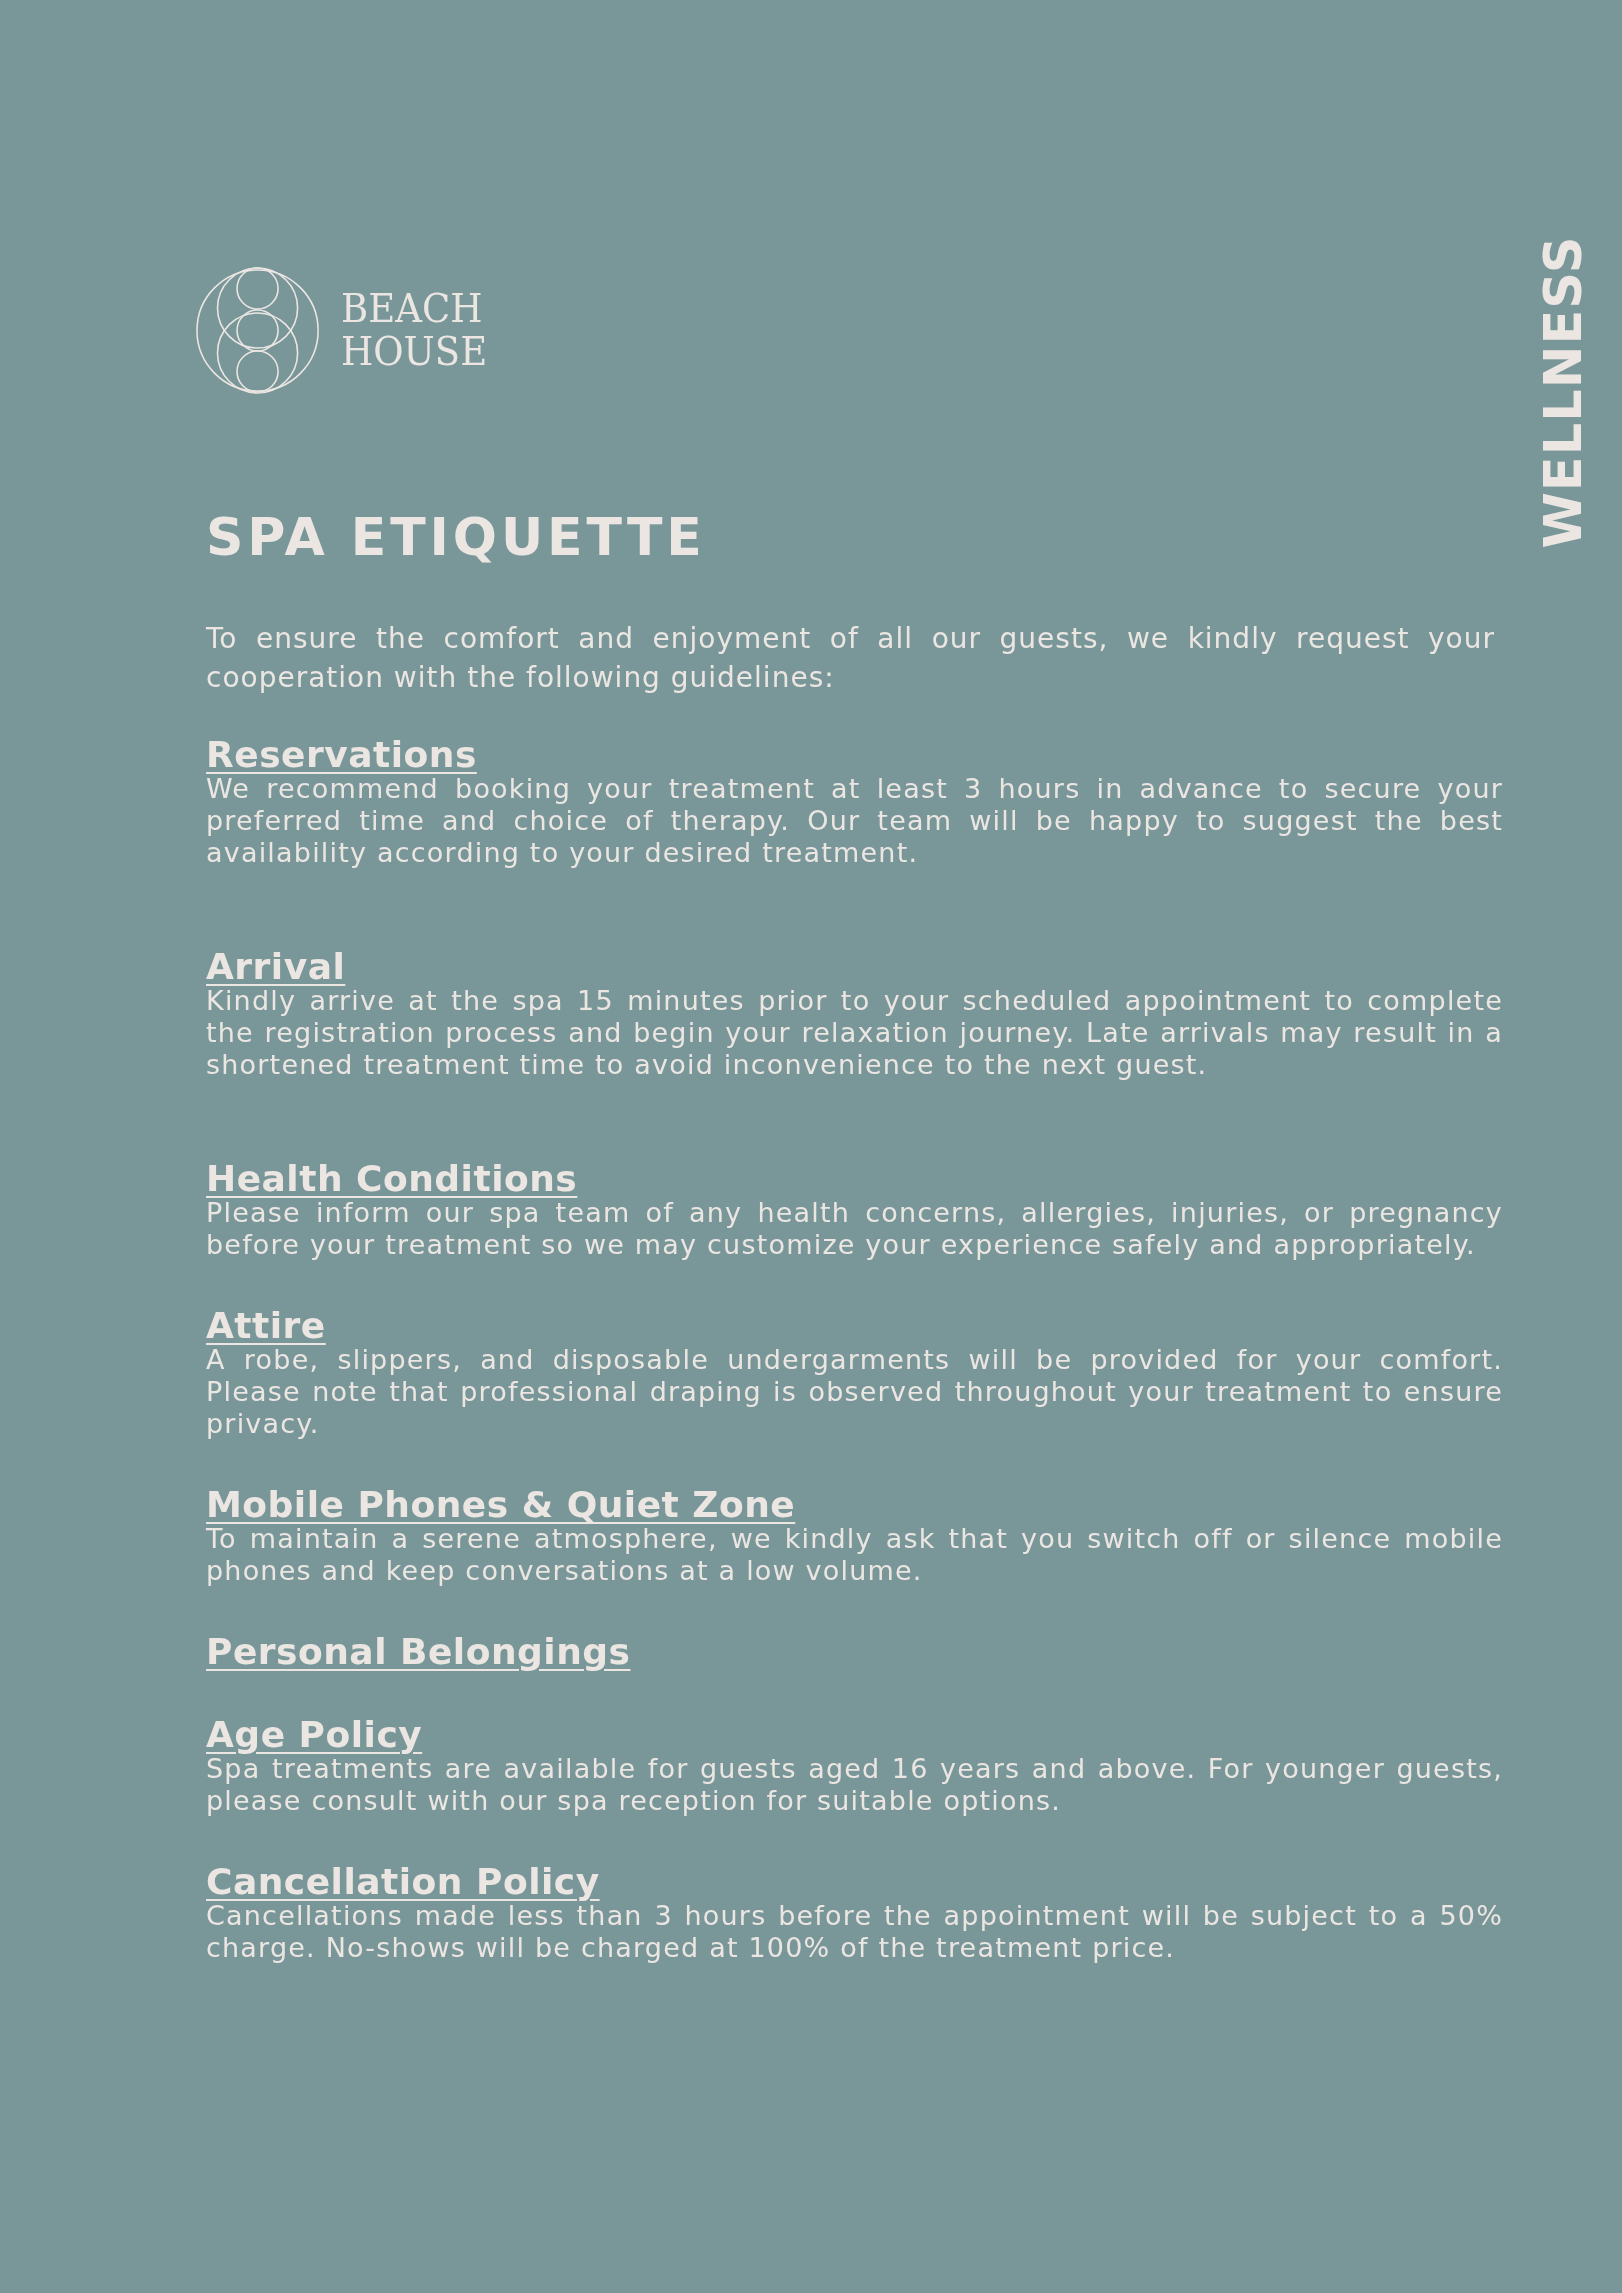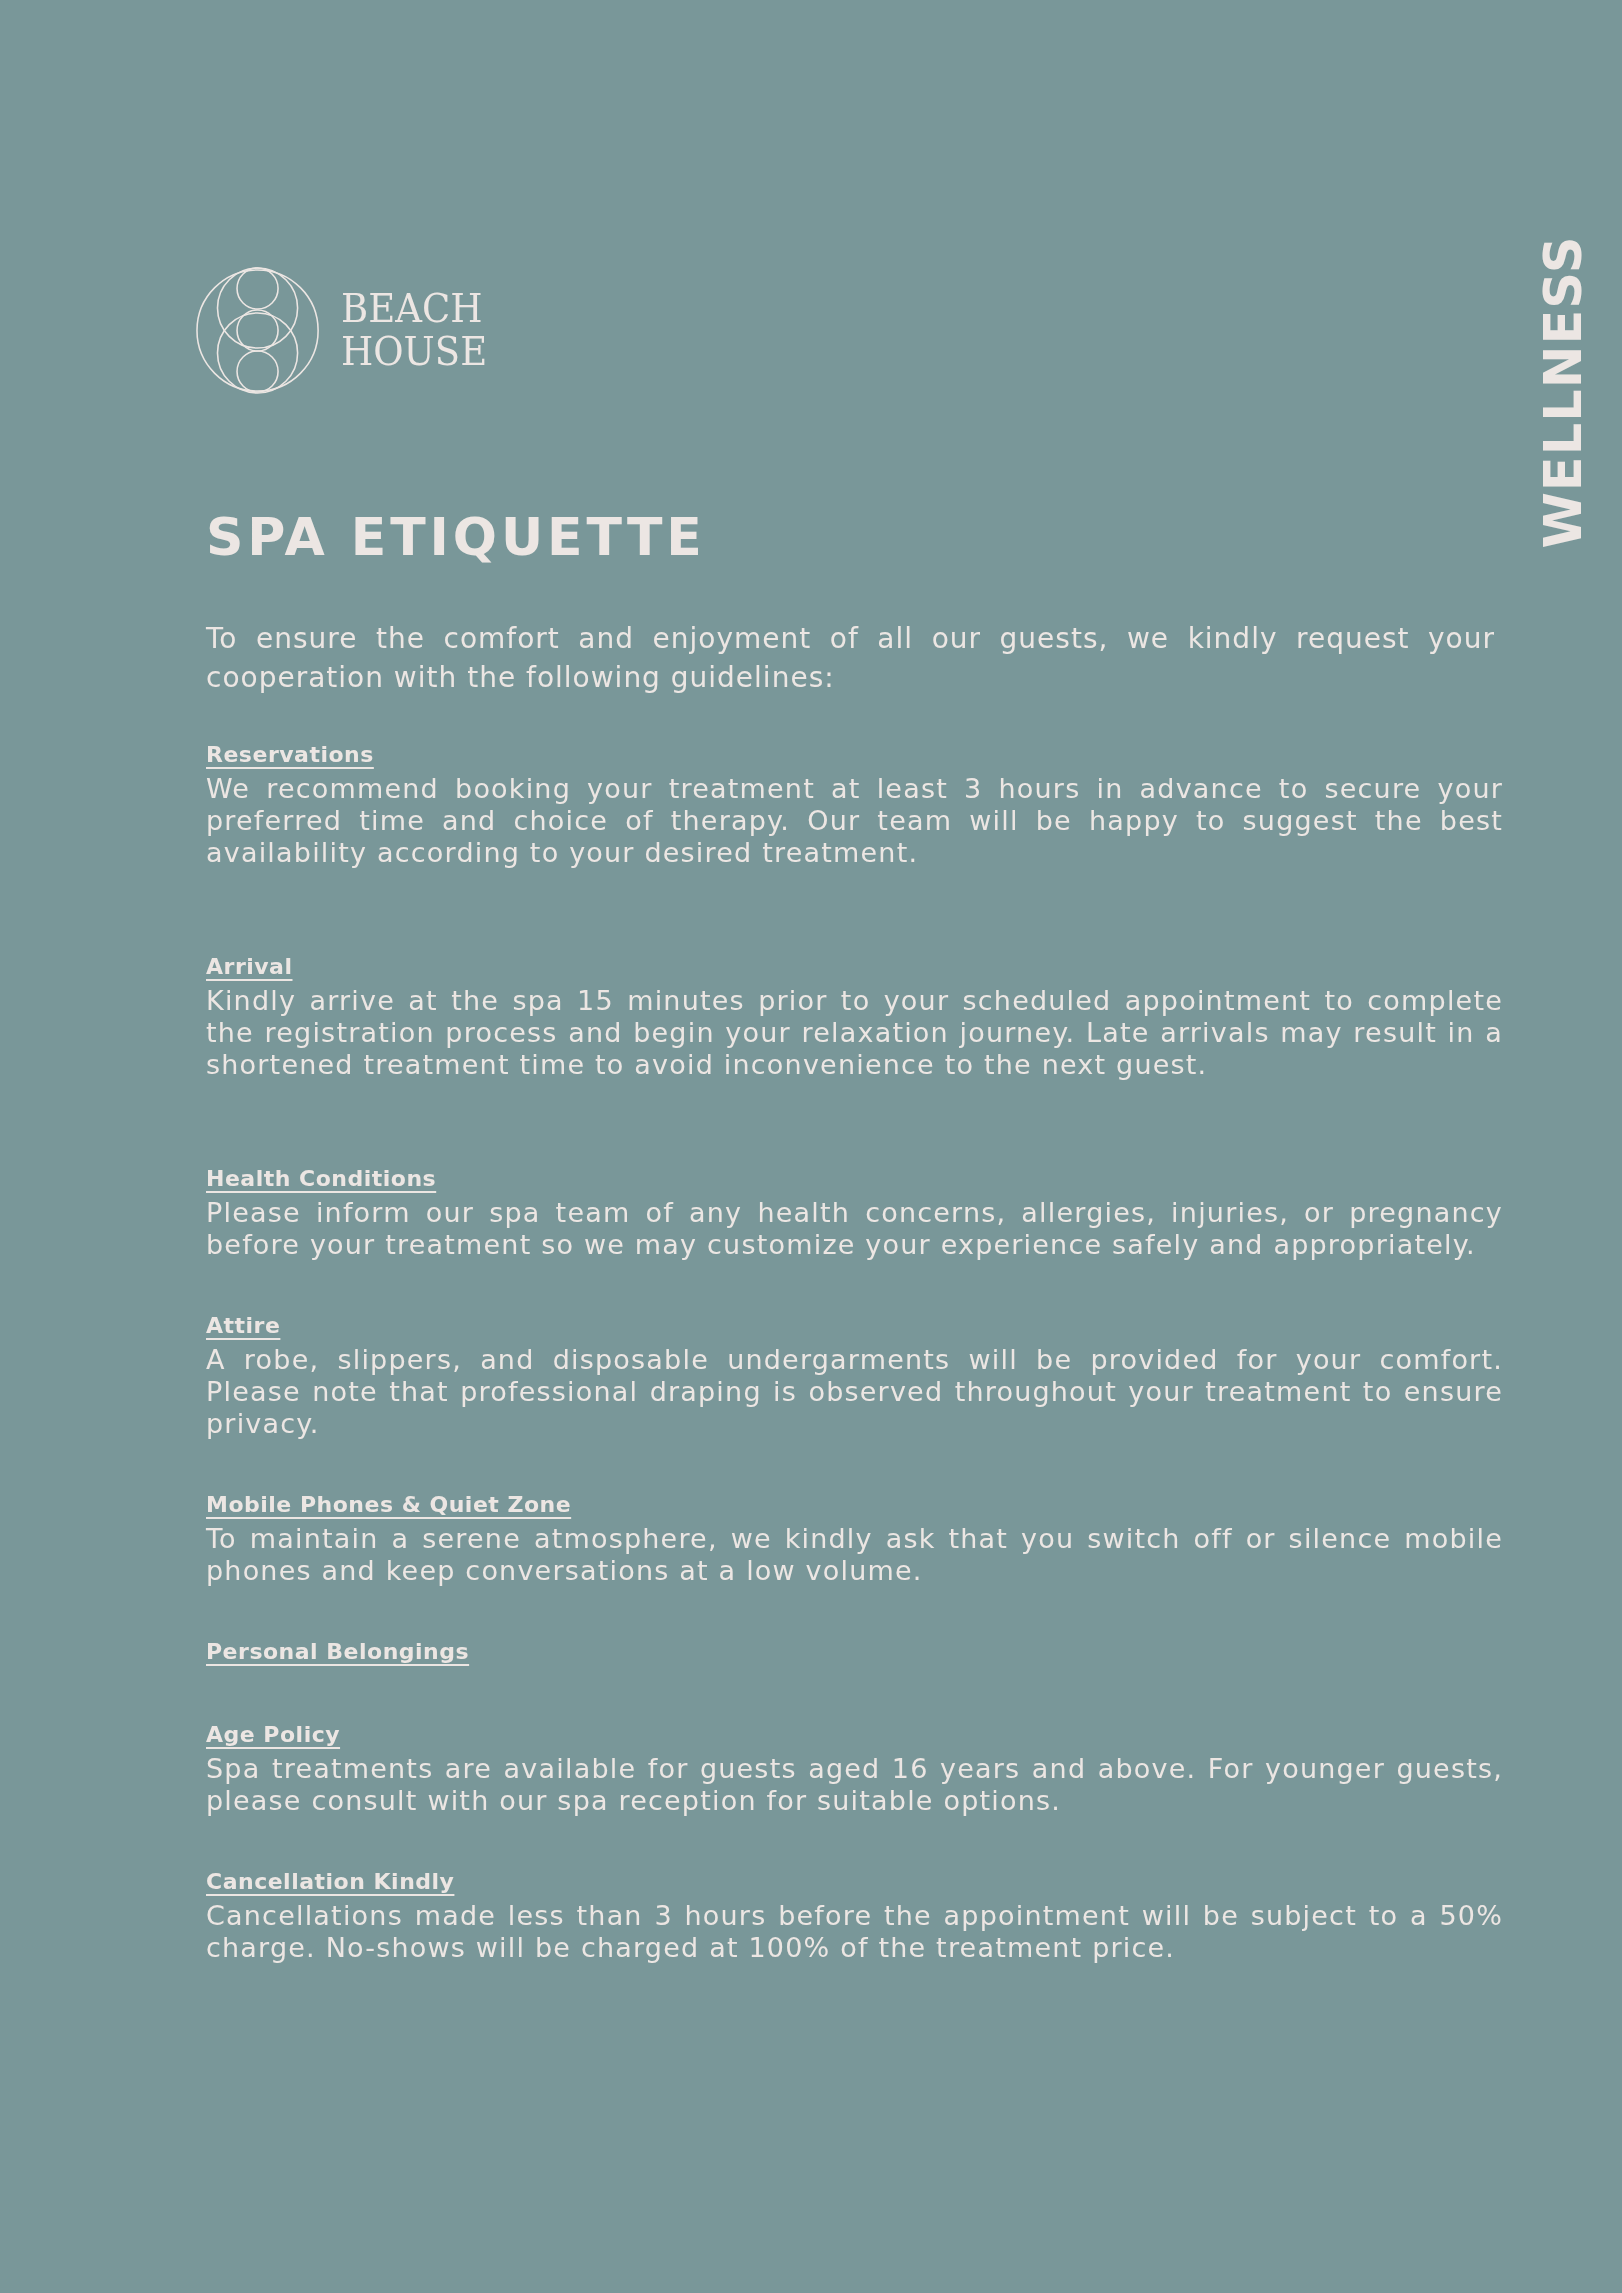--- a/index.html
+++ b/index.html
@@ -40,21 +40,21 @@
     font-size: 52px; font-weight: bold;
     letter-spacing: 3.9px; line-height: 78px;
     margin: 0 0 43px 0;
   }
   .intro {
     font-size: 28px; line-height: 39px; letter-spacing: 1px;
     text-align: justify; margin: 0 8px 39px 0;
   }
   .section { margin: 0; }
   .section h2 {
-    font-size: 22px; font-weight: bold; text-decoration: underline;
+    font-size: 36px; font-weight: bold; text-decoration: underline;
     text-underline-offset: 4.9px; text-decoration-thickness: 2px;
     margin: 0; line-height: 37px; letter-spacing: 0.5px;
   }
   .section p {
     font-size: 27px; line-height: 32px; letter-spacing: 1.2px;
     text-align: justify; margin: 0;
   }
   .gap-lg { height: 79px; }
   .gap-sm { height: 46px; }
 </style>
@@ -119,17 +119,17 @@
   </div>
   <div class="gap-sm"></div>
 
   <div class="section">
     <h2>Age Policy</h2>
     <p>Spa treatments are available for guests aged 16 years and above. For younger guests, please consult with our spa reception for suitable options.</p>
   </div>
   <div class="gap-sm"></div>
 
   <div class="section">
-    <h2>Cancellation Kindly</h2>
+    <h2>Cancellation Policy</h2>
     <p>Cancellations made less than 3 hours before the appointment will be subject to a 50% charge. No-shows will be charged at 100% of the treatment price.</p>
   </div>
 </div>
 
 
 </body></html>

